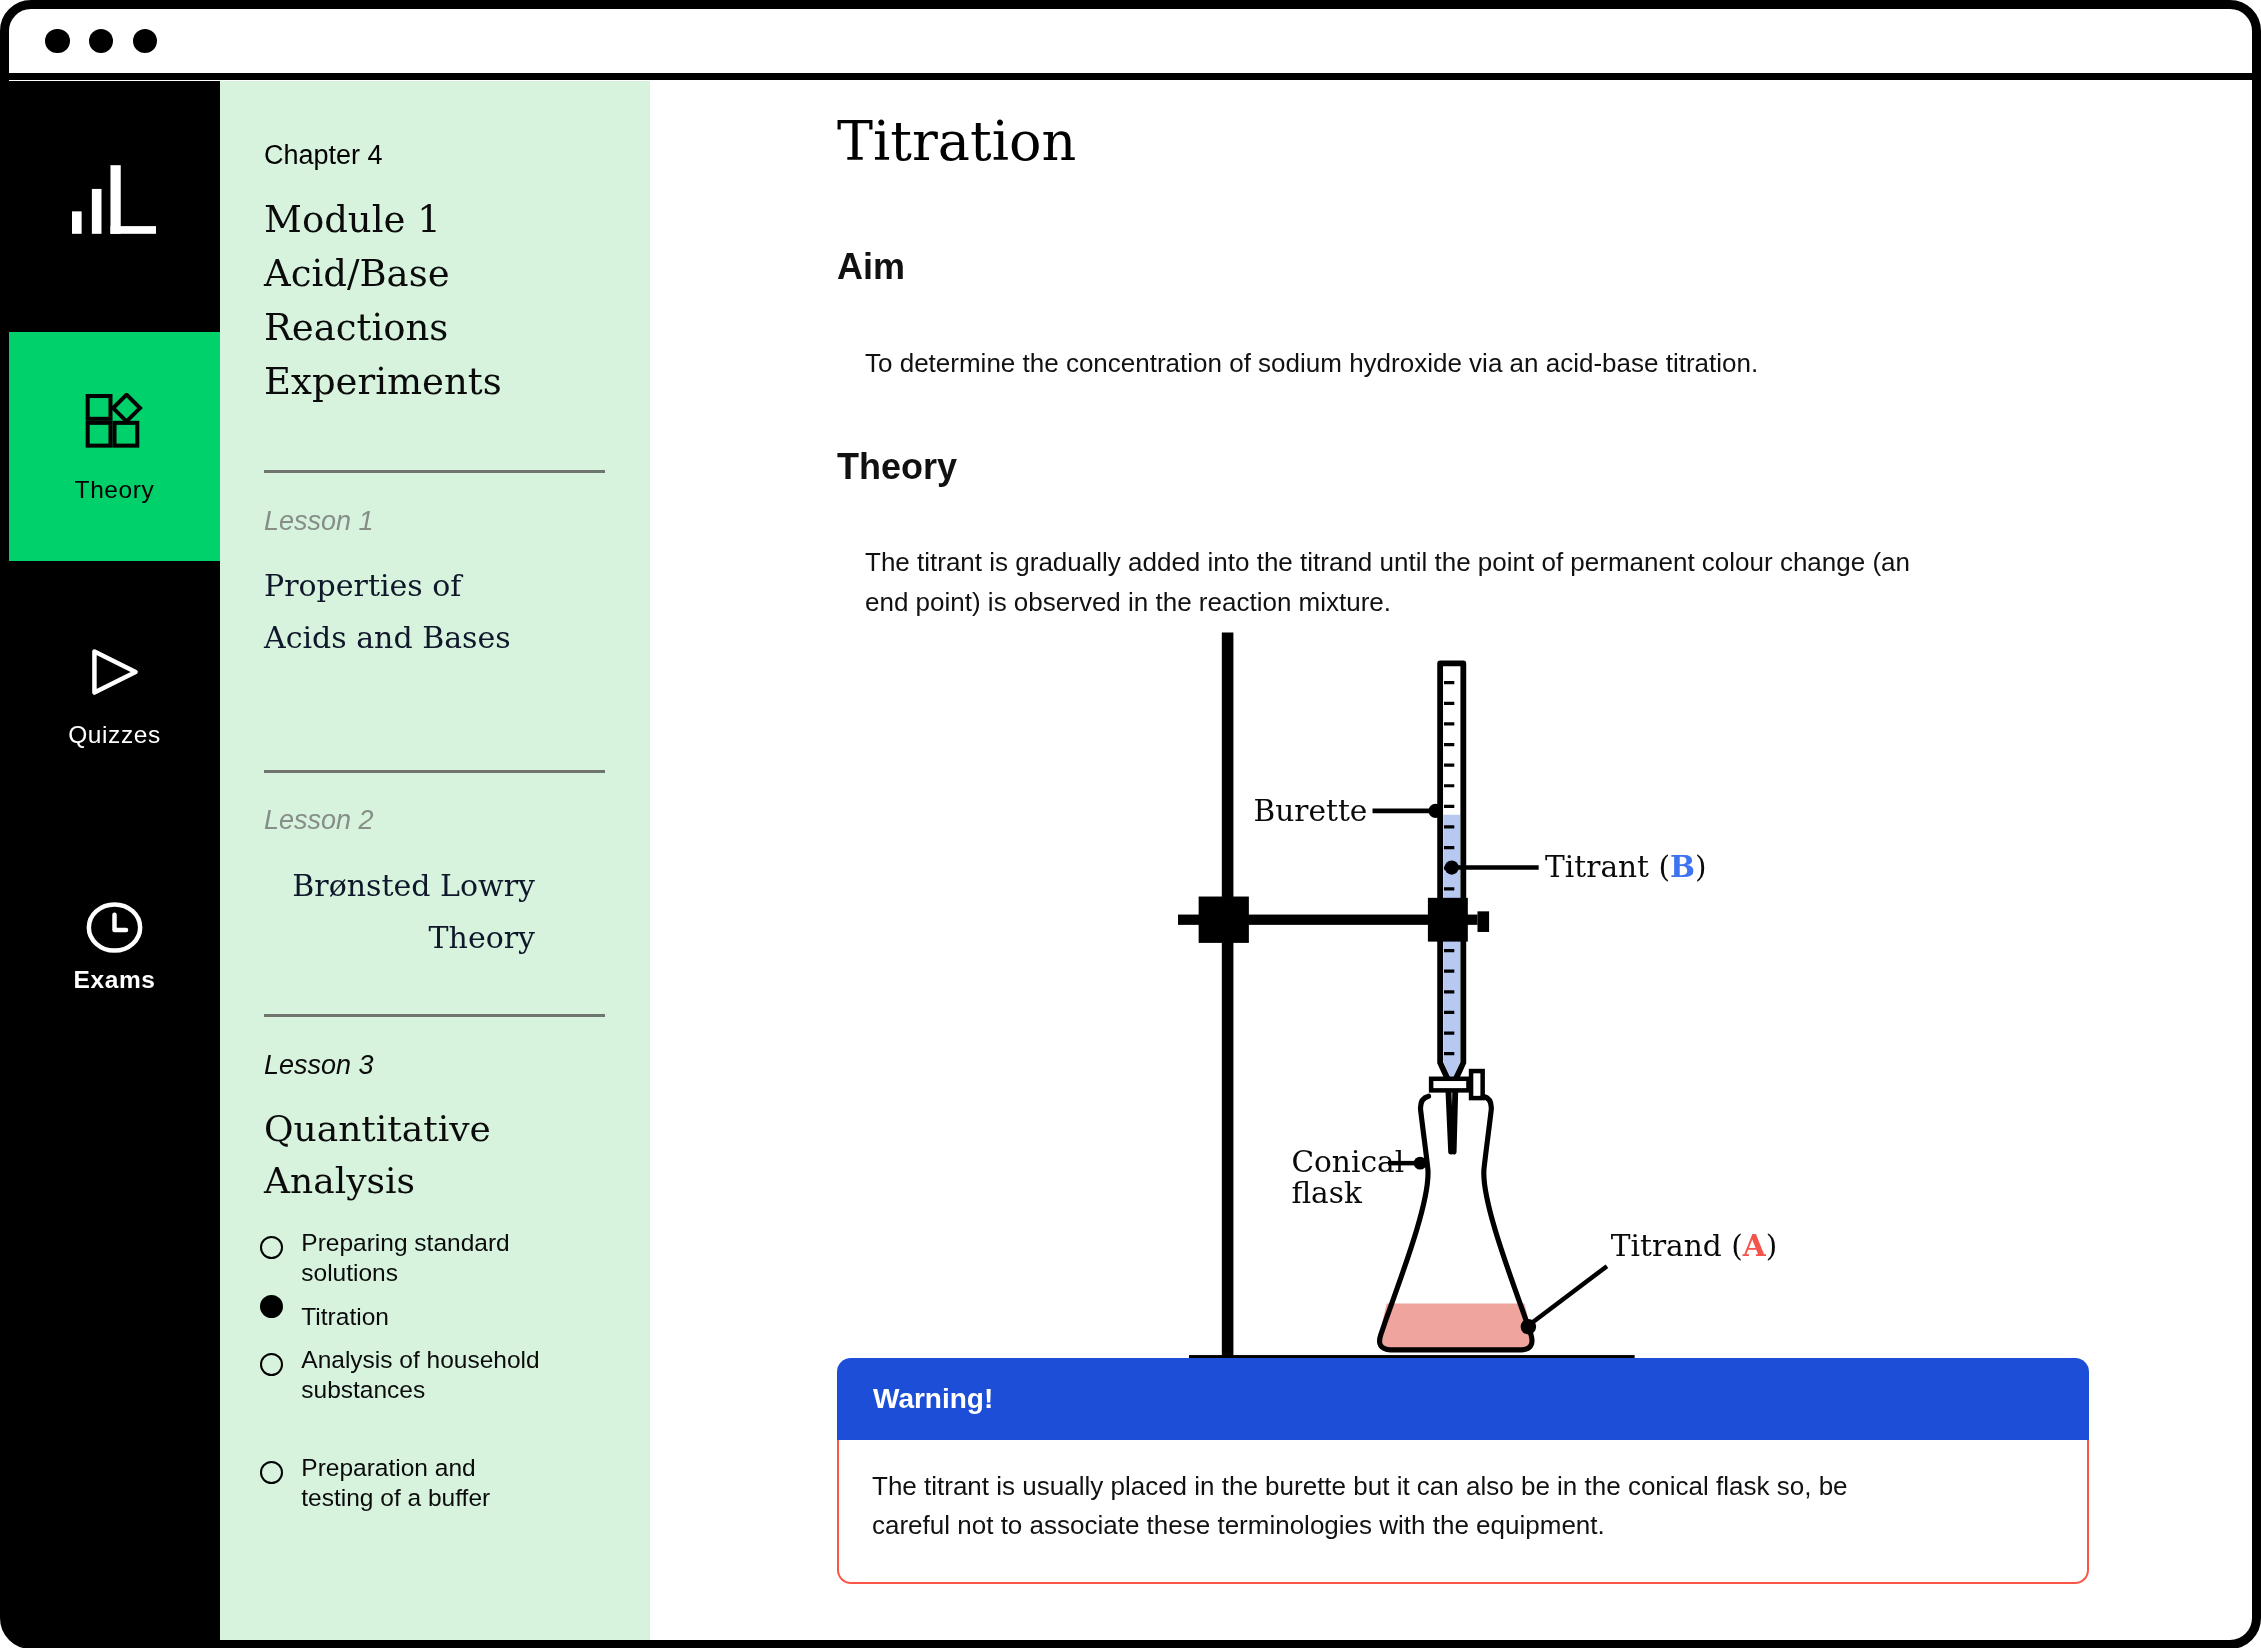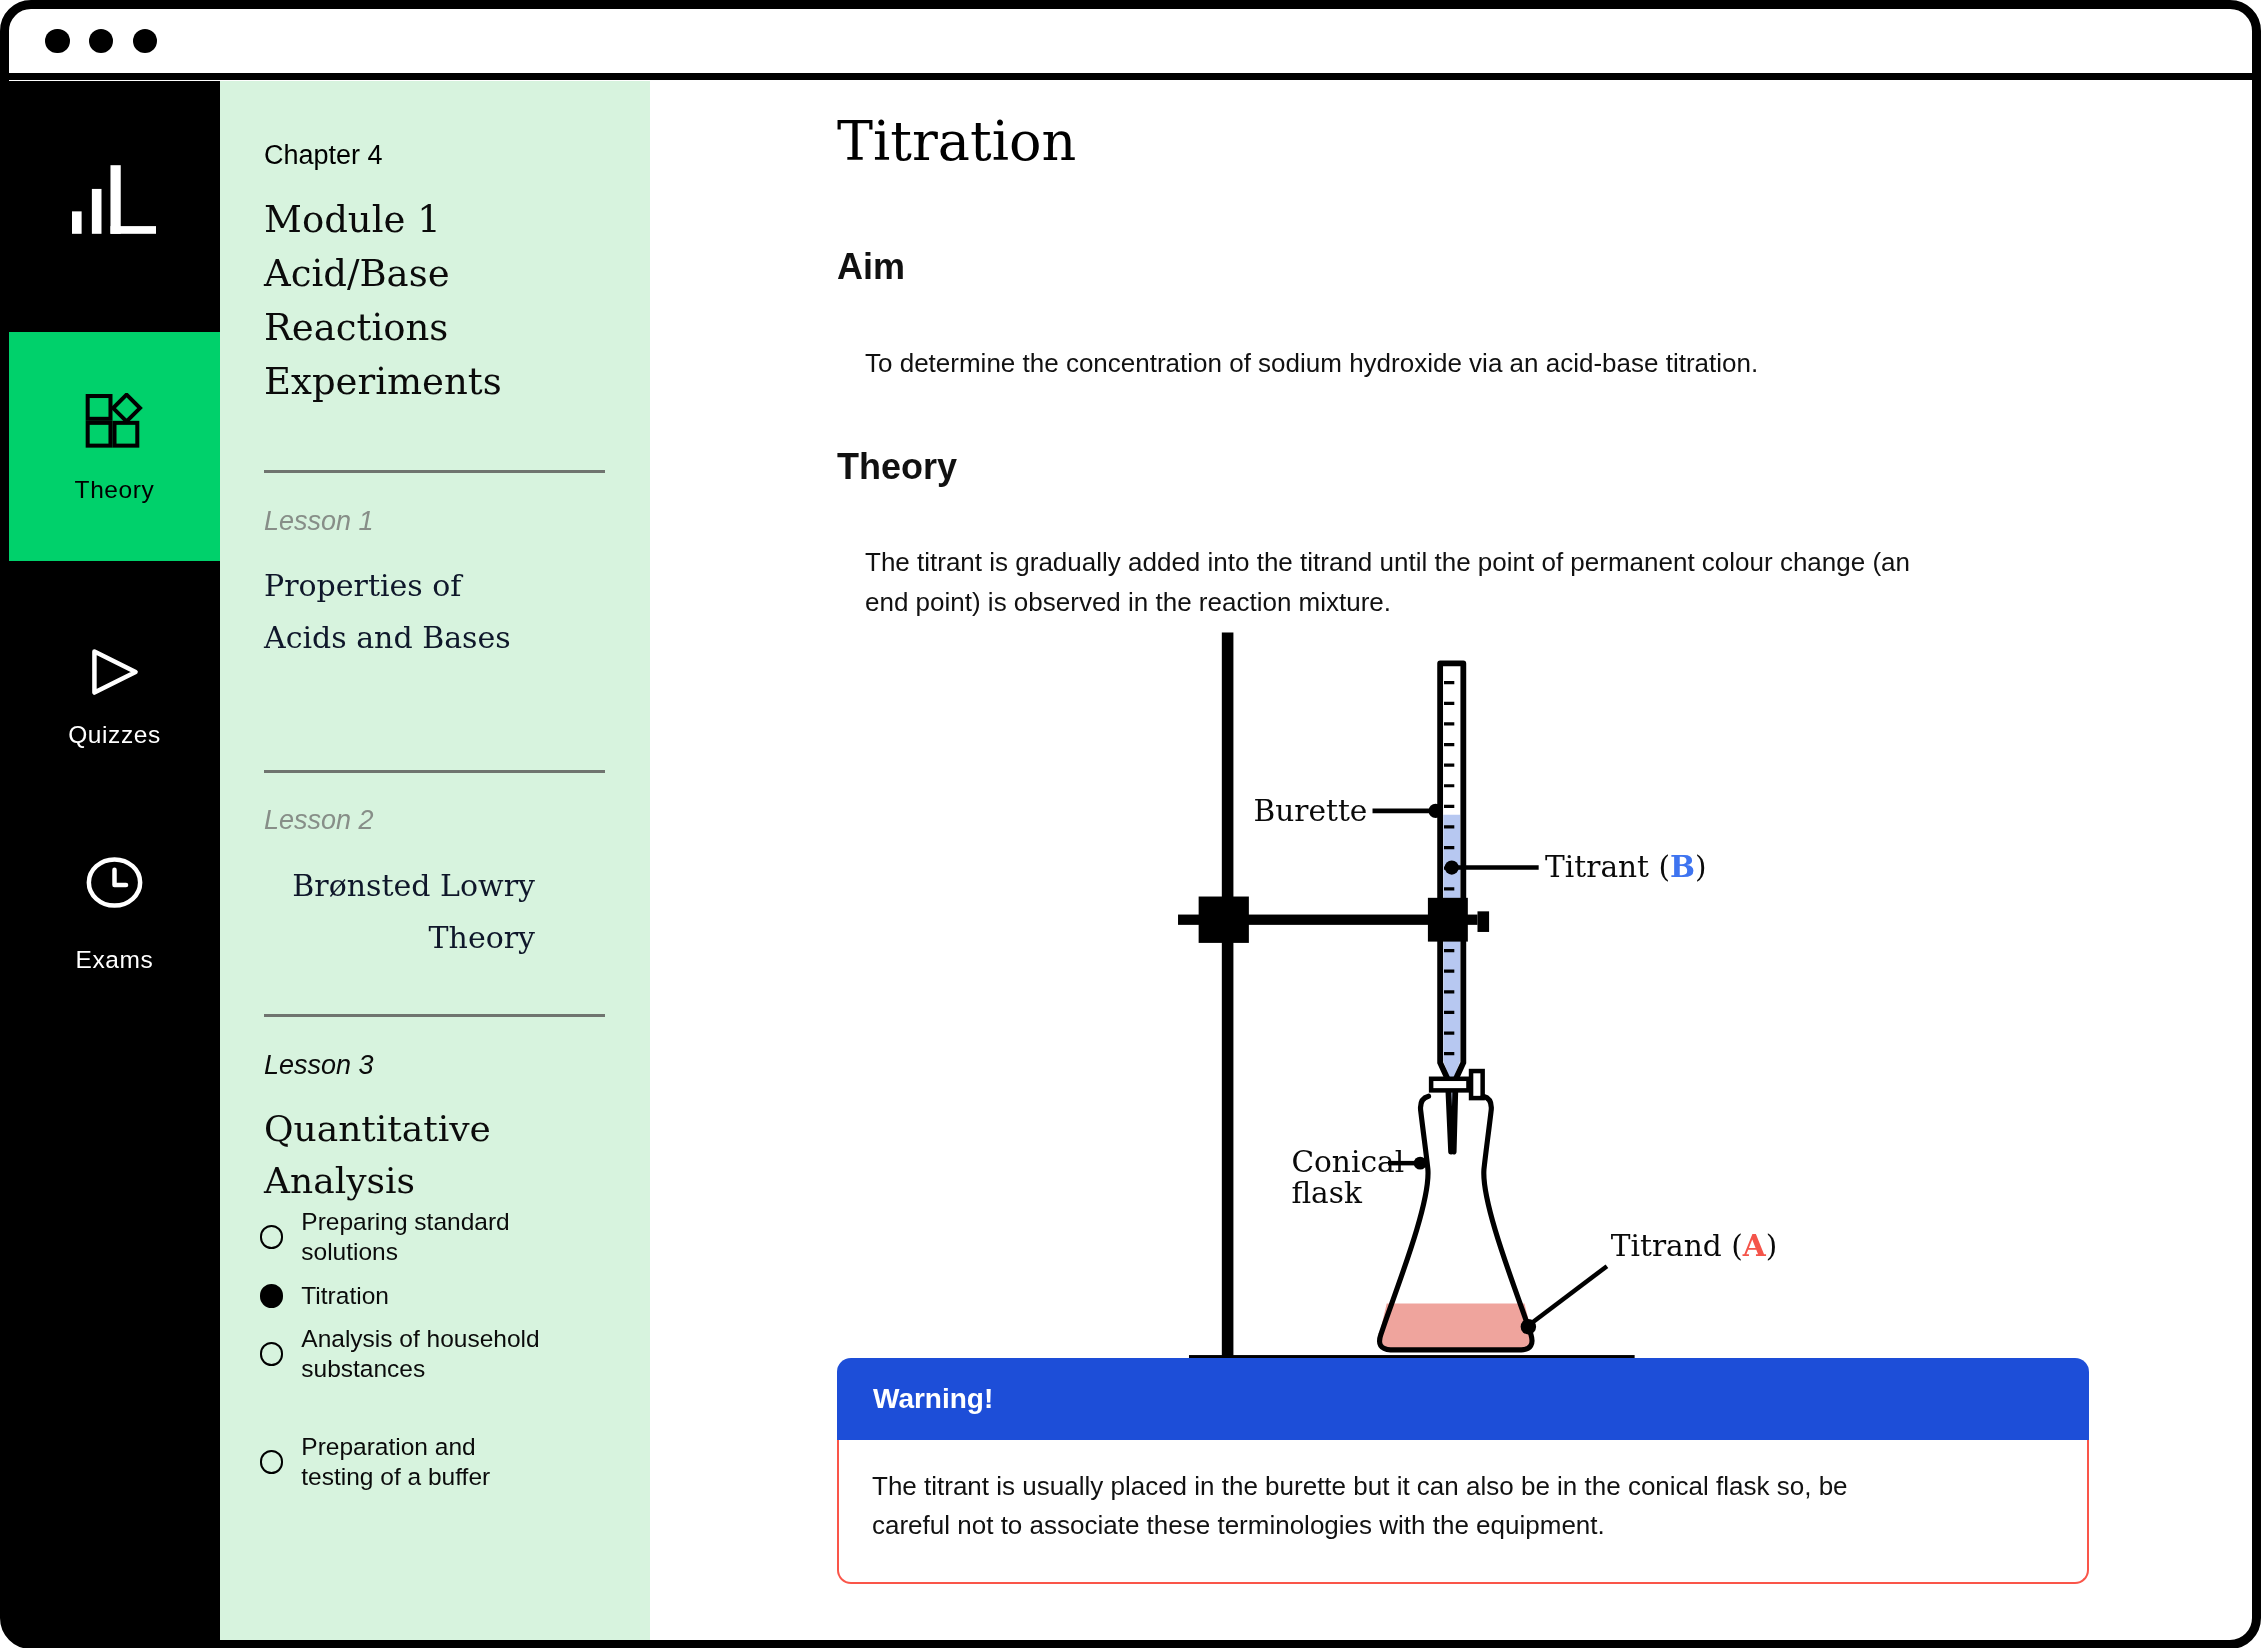--- a/index.html
+++ b/index.html
@@ -13,35 +13,35 @@
   .frame{left:0; top:0; right:0; bottom:0; border:9px solid #000; border-radius:31px; pointer-events:none; z-index:50;}
 
   
   .nav{left:9px; top:81px; width:211px; bottom:9px; background:#000;}
   .nav-item{position:absolute; left:0; width:100%; display:flex; flex-direction:column; align-items:center; cursor:pointer;}
   .nav-item .label{font-size:24.5px; color:#fff; letter-spacing:0.6px;}
   .nav-item.active{background:#00d16b;}
   .nav-item.active .label{color:#000;}
   #nav-theory{top:251px; height:229px; padding-top:61px; box-sizing:border-box; gap:26px;}
   #nav-quizzes{top:548px; height:213px; padding-top:17px; box-sizing:border-box; gap:23px;}
-  #nav-exams{top:754px; height:213px; padding-top:19.3px; box-sizing:border-box; gap:35px;}
+  #nav-exams{top:799px; height:213px; padding-top:19.3px; box-sizing:border-box; gap:10px;font-weight:bold;}
 
   
   .course{left:220px; top:81px; width:430px; bottom:9px; background:#d7f3de;}
   .serif{font-family:"DejaVu Serif", serif;}
   .chapter{left:44px; top:59px; font-size:27px; color:#000;}
   .module-title{left:44px; top:112px; width:277px; font-size:37px; line-height:54px; color:#0b0b0b;}
   .divider{left:44px; width:341px; height:2.6px; background:#6f746f;}
   .lesson-label{left:44px; font-size:27px; color:#878e88;font-style:italic;}
   .lesson-title{left:44px; width:271px; font-size:30px; line-height:52px; color:#0f172a;}
   .lesson-label.current, .lesson-title.current{color:#0b0b0b;}
   .topic{left:40px; width:335px; display:flex; align-items:center; gap:18px; cursor:pointer;}
   .radio{width:19.3px; height:19.3px; border:2.6px solid #000; border-radius:50%; background:transparent; flex:0 0 auto;}
   .radio.filled{background:#000;}
-  .topic .tlabel{font-size:24.5px; line-height:30px; color:#0b0b0b; width:245px;}
+  .topic .tlabel{font-size:24.5px; line-height:30px; color:#0b0b0b; width:245px;margin-top:21px;}
 
   
   .main{left:651px; top:81px; right:9px; bottom:9px; background:#fff;}
   .page-title{left:187px; top:28px; font-size:54px; color:#000;}
   .h2{font-size:36px; font-weight:bold; color:#111; left:187px;}
   .para{left:187px; font-size:26px; line-height:40px; color:#111; white-space:pre-line; width:1366px;margin-left:28px;}
 
   .diagram{left:1160px; top:618px; width:644px; height:767px;}
 
   

